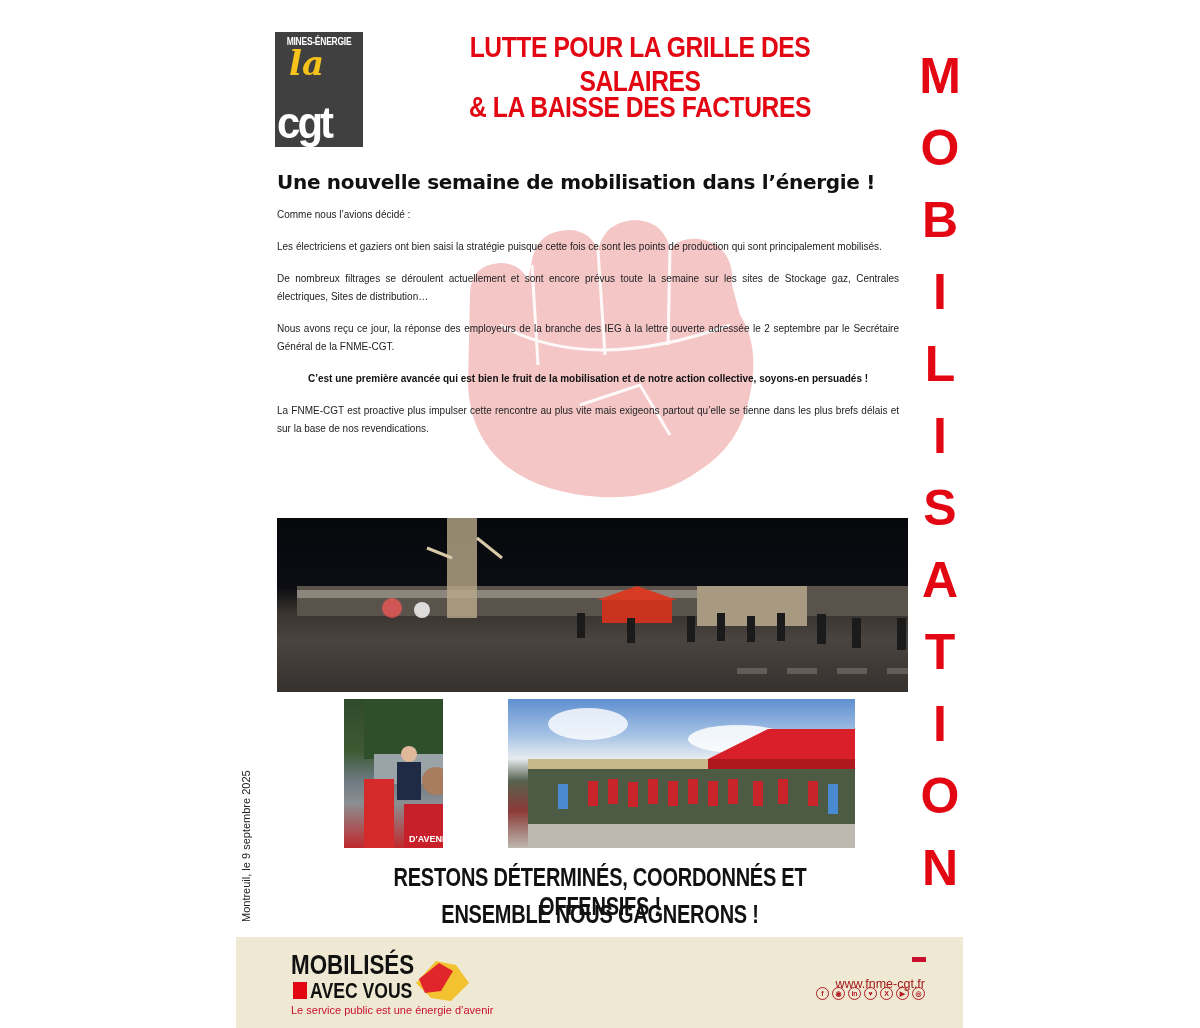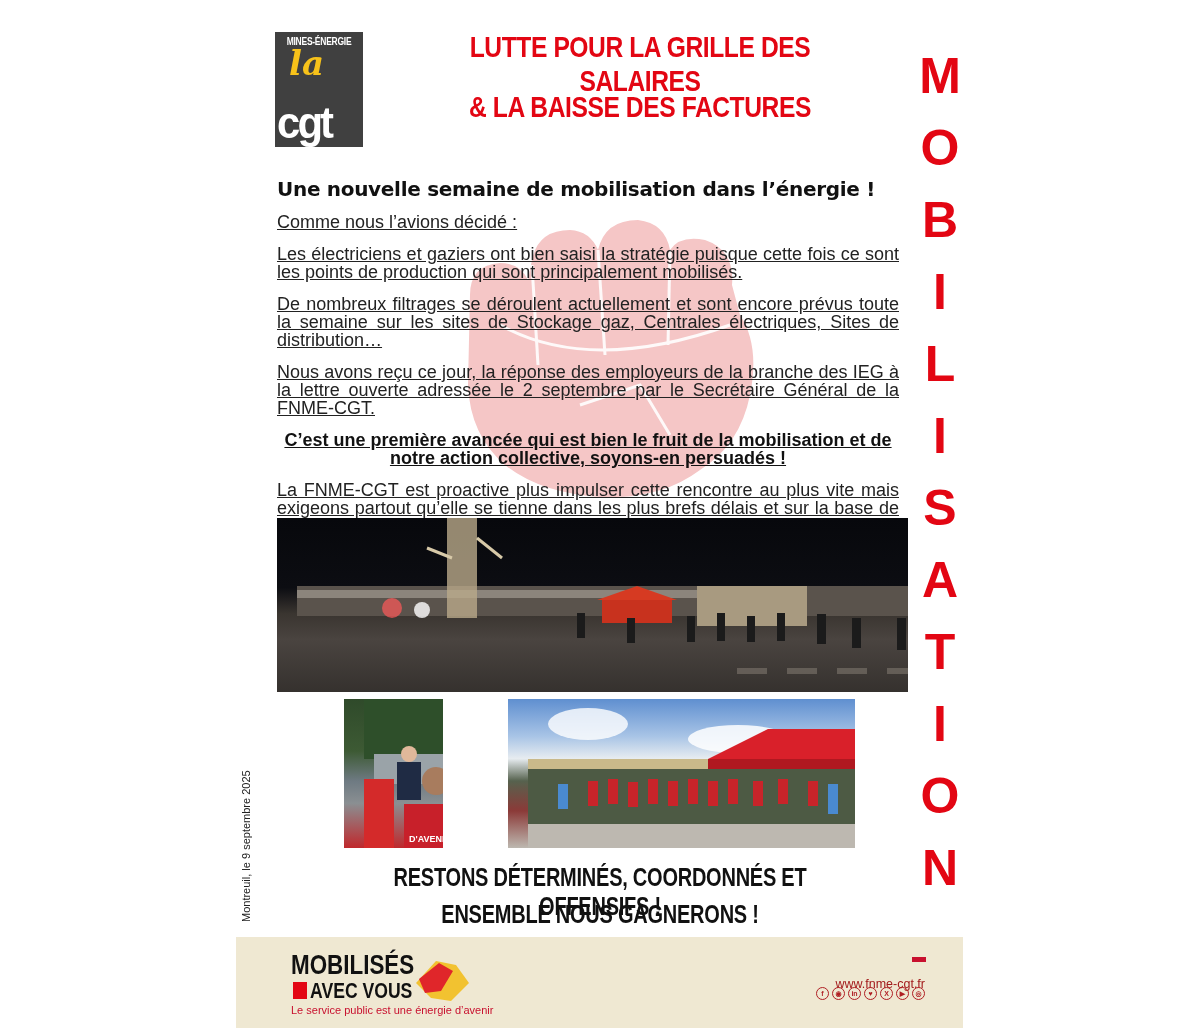--- a/index.html
+++ b/index.html
@@ -13,23 +13,23 @@
 
   .headline { position: absolute; left: 380px; width: 520px; text-align: center; color: #e30613; font-family: "Liberation Sans", sans-serif; font-weight: bold; font-size: 30px; letter-spacing: -0.5px; transform: scaleX(0.82); transform-origin: center; }
   .headline.l1 { top: 30px; }
   .headline.l2 { top: 90px; }
 
   .vertical-word { position: absolute; left: 915px; top: 40px; width: 50px; display: flex; flex-direction: column; align-items: center; }
   .vertical-word span { color: #e30613; font-family: "Liberation Sans", sans-serif; font-weight: bold; font-size: 50px; line-height: 72px; height: 72px; }
 
   .fist { position: absolute; left: 440px; top: 205px; width: 330px; height: 300px; pointer-events: none; }
 
-  .content { position: absolute; left: 277px; top: 177px; width: 622px; }
+  .content { position: absolute; left: 277px; top: 170px; width: 622px; }
   .subtitle { font-family: "DejaVu Sans", sans-serif; font-weight: bold; font-size: 20px; color: #111; white-space: nowrap; letter-spacing: -0.3px; }
-  .p { font-size: 18px; line-height: 18px; margin-top: 14px; text-align: justify; color: #222; text-decoration: underline; }
+  .p { font-size: 10px; line-height: 18px; margin-top: 14px; text-align: justify; color: #222; }
   .p.first { margin-top: 12px; }
   .p.center-bold { text-align: center; font-weight: bold; color: #111; }
 
   .photo { position: absolute; overflow: hidden; padding-left: 20px; }
   .photo-night { left: 277px; top: 518px; width: 631px; height: 174px; background: linear-gradient(180deg, #07080c 0%, #0c0d12 40%, #3a3530 55%, #4a4440 70%, #35312e 100%); }
   .photo-small { left: 344px; top: 699px; width: 99px; height: 149px; background: linear-gradient(180deg, #2f4a2a 0%, #3d5a34 35%, #6e7a82 55%, #8a8f92 70%, #c0282c 100%); }
   .photo-group { left: 508px; top: 699px; width: 347px; height: 149px; background: linear-gradient(180deg, #5f8fd0 0%, #a8c4e6 25%, #e7ecf0 40%, #56624e 55%, #8b3a38 75%, #bdb8b0 100%); }
 
   .date-vertical { position: absolute; left: 240px; top: 922px; transform: rotate(-90deg); transform-origin: left top; font-size: 11px; color: #222; white-space: nowrap; }
 

